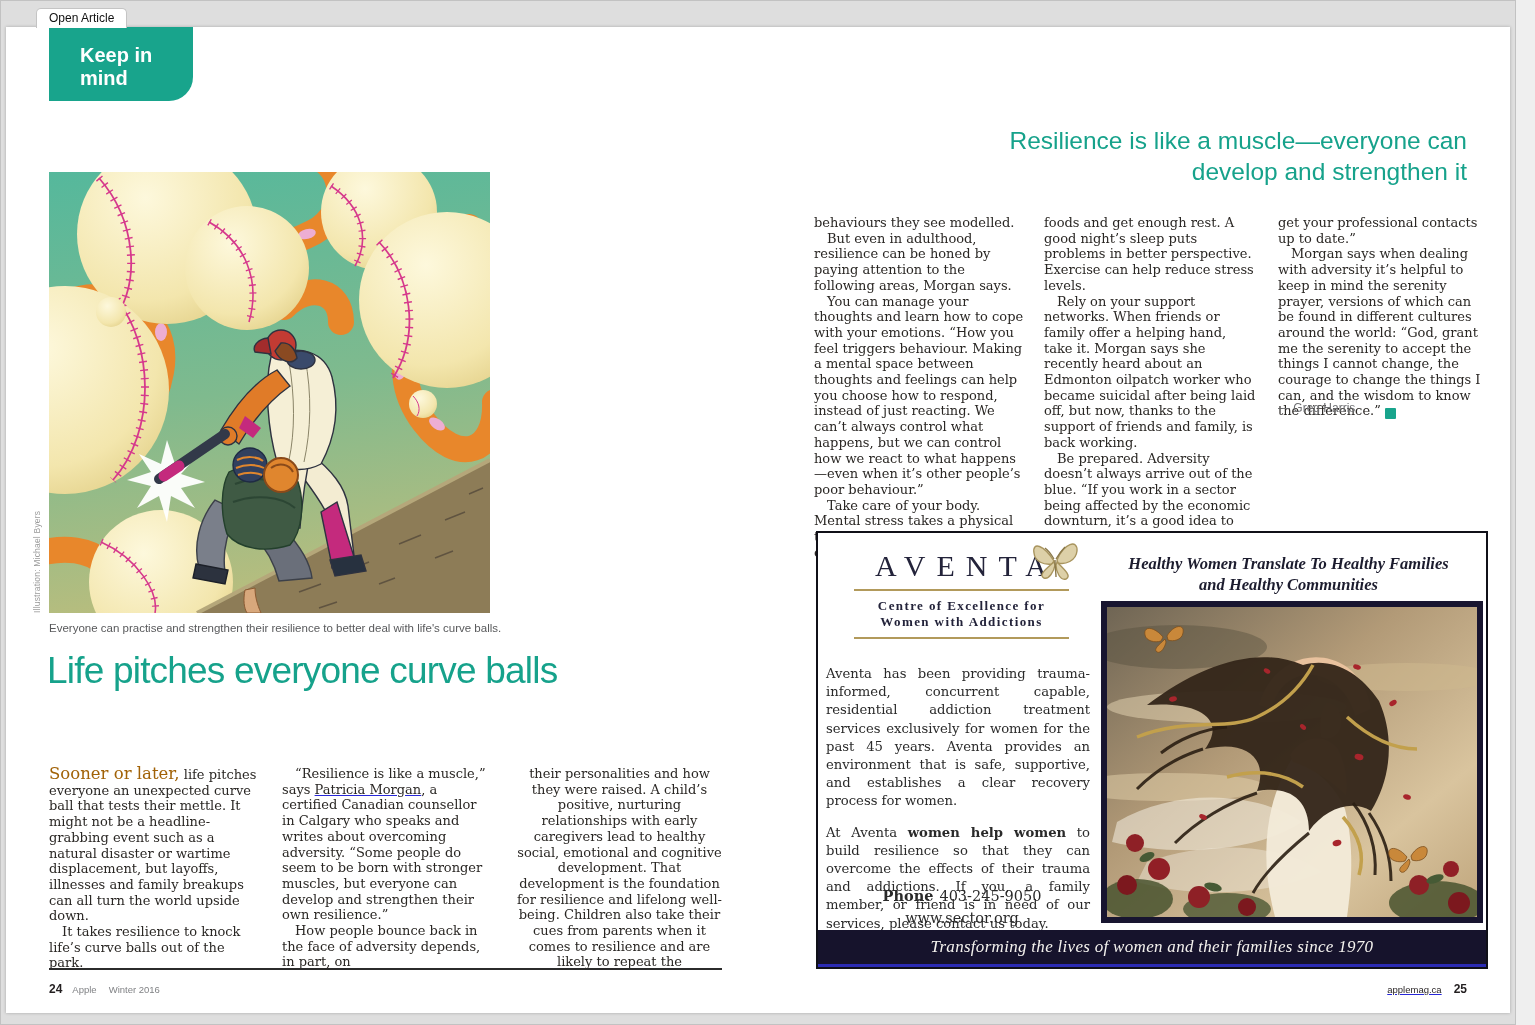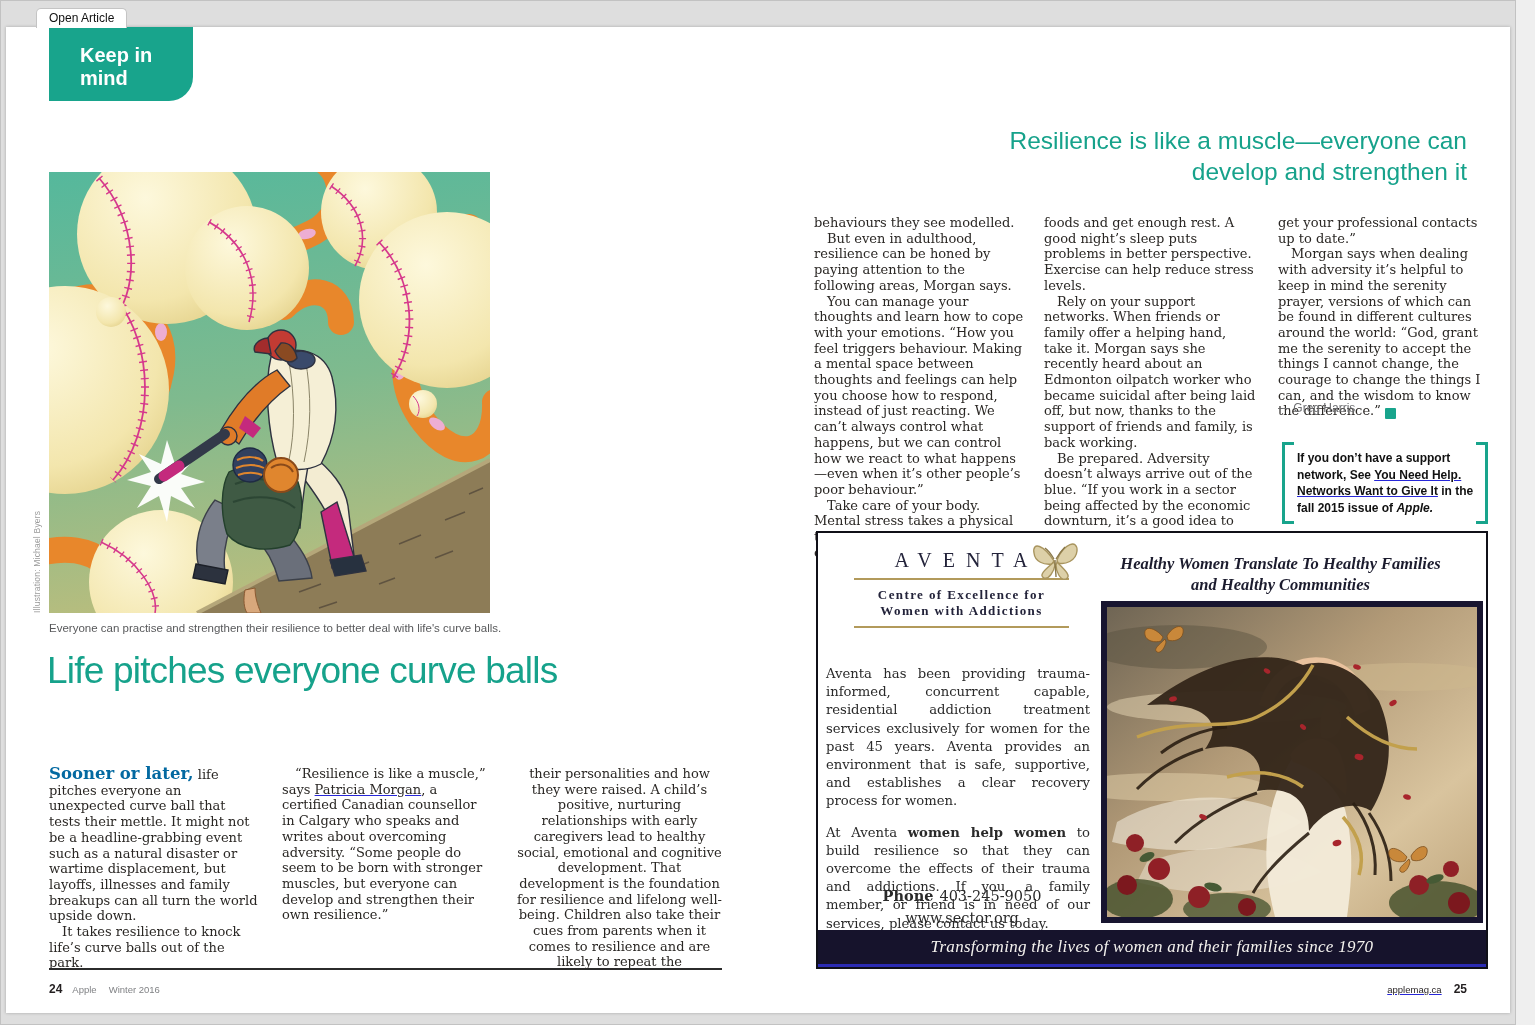--- a/index.html
+++ b/index.html
@@ -51,21 +51,21 @@
     font-size:20px; color:#16a28b; z-index:2;
   }
   .body-col {
     position:absolute; top:765px; width:211px; z-index:2;
     font-family:"DejaVu Serif", serif; font-size:13px; line-height:15.7px;
     color:#2a2724;
   }
   .body-col p { margin:0; }
   .body-col p.ind { text-indent:13px; }
   .lead-in {
-    color:#0369a1; font-weight:bold; font-size:16.5px;
+    color:#a16207; font-weight:normal; font-size:16.5px;
   }
   .col-1 { left:48px; }
   .col-2 { left:281px; }
   .col-3 { left:513px;text-align:center; }
   .text-link {
     color:#2a2724; text-decoration:underline;
     text-decoration-color:#2727d8; cursor:pointer;
   }
   .footer-rule-left {
     position:absolute; left:48px; top:967px; width:673px; height:2px;
@@ -122,21 +122,21 @@
   
   .ad-box {
     position:absolute; left:815px; top:530px; width:672px; height:438px;
     border:2px solid #101018; background:#fff; z-index:2;
   }
   .ad-logo {
     position:absolute; left:36px; top:16px; width:215px; text-align:center;
   }
   .ad-butterfly { position:absolute; left:176px; top:-14px; width:52px; height:48px; }
   .ad-brand {
-    font-family:"Liberation Serif", serif; font-size:20px; letter-spacing:11px;
+    font-family:"Liberation Serif", serif; font-size:30px; letter-spacing:11px;
     color:#23233a; padding-left:10px;
   }
   .gold-rule { height:2px; background:#b29a5b; }
   .gold-rule.r1 { margin:6px 0 7px 0; }
   .gold-rule.r2 { margin-top:7px; }
   .ad-tagline {
     font-family:"Liberation Serif", serif; font-weight:bold; font-size:13px;
     letter-spacing:1.4px; color:#23233a; line-height:16px;
   }
   .ad-body {
@@ -145,21 +145,21 @@
     color:#2a2a2a; text-align:justify;
   }
   .ad-body p + p { margin-top:13px; }
   .ad-contact {
     position:absolute; left:12px; top:352px; width:264px; text-align:center;
     font-family:"DejaVu Serif", serif; font-size:14.5px; color:#2a2a2a; line-height:22px;
   }
   .ad-contact .ph-label { font-weight:bold; margin-right:6px; }
   .ad-contact .web { display:block; cursor:pointer; }
   .ad-headline {
-    position:absolute; left:271px; top:20px; width:383px; text-align:center;
+    position:absolute; left:279px; top:20px; width:383px; text-align:center;
     font-family:"Liberation Serif", serif; font-style:italic; font-weight:bold;
     font-size:16.5px; line-height:21px; color:#1c1c2e;
   }
   .ad-image-frame {
     position:absolute; left:283px; top:68px; width:382px; height:322px;
     border:6px solid #181530; background:#bfa985;
   }
   .ad-banner {
     position:absolute; left:0; right:0; bottom:0; height:37px;
     background:#16132c; border-bottom:3px solid #2b2bb4;
@@ -308,20 +308,21 @@
 
   <div class="photo-caption">Everyone can practise and strengthen their resilience to better deal with life's curve balls.</div>
   <h1 class="main-headline" style="font-weight:normal;">Life pitches everyone curve balls</h1>
 
   <div class="body-col col-1">
     <p><span class="lead-in">Sooner or later,</span><span> life pitches everyone an unexpected curve ball that tests their mettle. It might not be a headline-grabbing event such as a natural disaster or wartime displacement, but layoffs, illnesses and family breakups can all turn the world upside down.</span></p>
     <p class="ind">It takes resilience to knock life’s curve balls out of the park.</p>
   </div>
   <div class="body-col col-2">
     <p class="ind"><span>“Resilience is like a muscle,” says </span><span class="text-link">Patricia Morgan</span><span>, a certified Canadian counsellor in Calgary who speaks and writes about overcoming adversity. “Some people do seem to be born with stronger muscles, but everyone can develop and strengthen their own resilience.”</span></p>
+    <p class="ind">How people bounce back in the face of adversity depends, in part, on</p>
   </div>
   <div class="body-col col-3">
     <p>their personalities and how they were raised. A child’s positive, nurturing relationships with early caregivers lead to healthy social, emotional and cognitive development. That development is the foundation for resilience and lifelong well-being. Children also take their cues from parents when it comes to resilience and are likely to repeat the</p>
   </div>
 
   <div class="footer-rule-left"></div>
   <div class="footer-left">
     <span class="pagenum">24</span><span class="brand">Apple</span><span>Winter 2016</span>
   </div>
 
@@ -341,23 +342,20 @@
     <p class="ind">Rely on your support networks. When friends or family offer a helping hand, take it. Morgan says she recently heard about an Edmonton oilpatch worker who became suicidal after being laid off, but now, thanks to the support of friends and family, is back working.</p>
     <p class="ind">Be prepared. Adversity doesn’t always arrive out of the blue. “If you work in a sector being affected by the economic downturn, it’s a good idea to put away three months of living expenses, dust off your resume and</p>
   </div>
   <div class="body-col rcol rcol-3">
     <p>get your professional contacts up to date.”</p>
     <p class="ind"><span>Morgan says when dealing with adversity it’s helpful to keep in mind the serenity prayer, versions of which can be found in different cultures around the world: “God, grant me the serenity to accept the things I cannot change, the courage to change the things I can, and the wisdom to know the difference.”</span><span class="end-marker">a</span></p>
   </div>
 
   <div class="byline">— Greg Harris</div>
 
-  <div class="note-box">
-    <span>If you don’t have a support network, See </span><span class="note-link">You Need Help. Networks Want to Give It</span><span> in the fall 2015 issue of </span><span class="note-brand">Apple.</span>
-  </div>
 
   <div class="ad-box">
     <div class="ad-logo">
       <svg class="ad-butterfly" viewBox="0 0 52 48">
         <g fill="none" stroke="#a8945e" stroke-width="1.4">
           <path d="M24,26 C14,10 2,6 4,18 C5,27 14,30 22,29 Z" fill="#ddd0a8"></path>
           <path d="M24,27 C16,34 8,40 14,43 C19,45 24,36 25,30 Z" fill="#ddd0a8"></path>
           <path d="M27,25 C34,8 48,4 47,16 C46,26 35,30 28,28 Z" fill="#ddd0a8"></path>
           <path d="M27,27 C34,34 42,41 36,44 C30,46 26,36 26,30 Z" fill="#ddd0a8"></path>
           <path d="M25,25 C25,32 26,38 26,42" stroke="#8a784a"></path>

